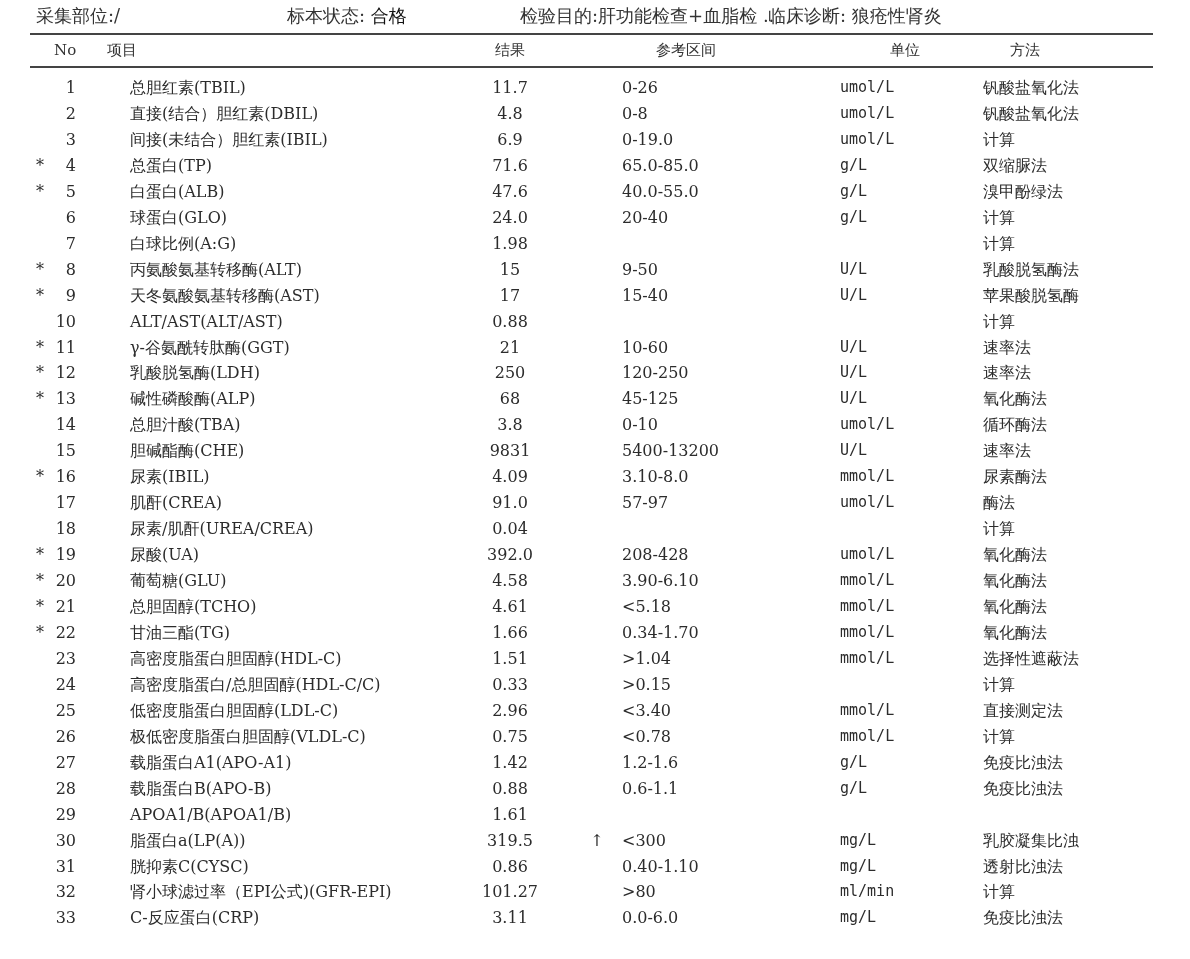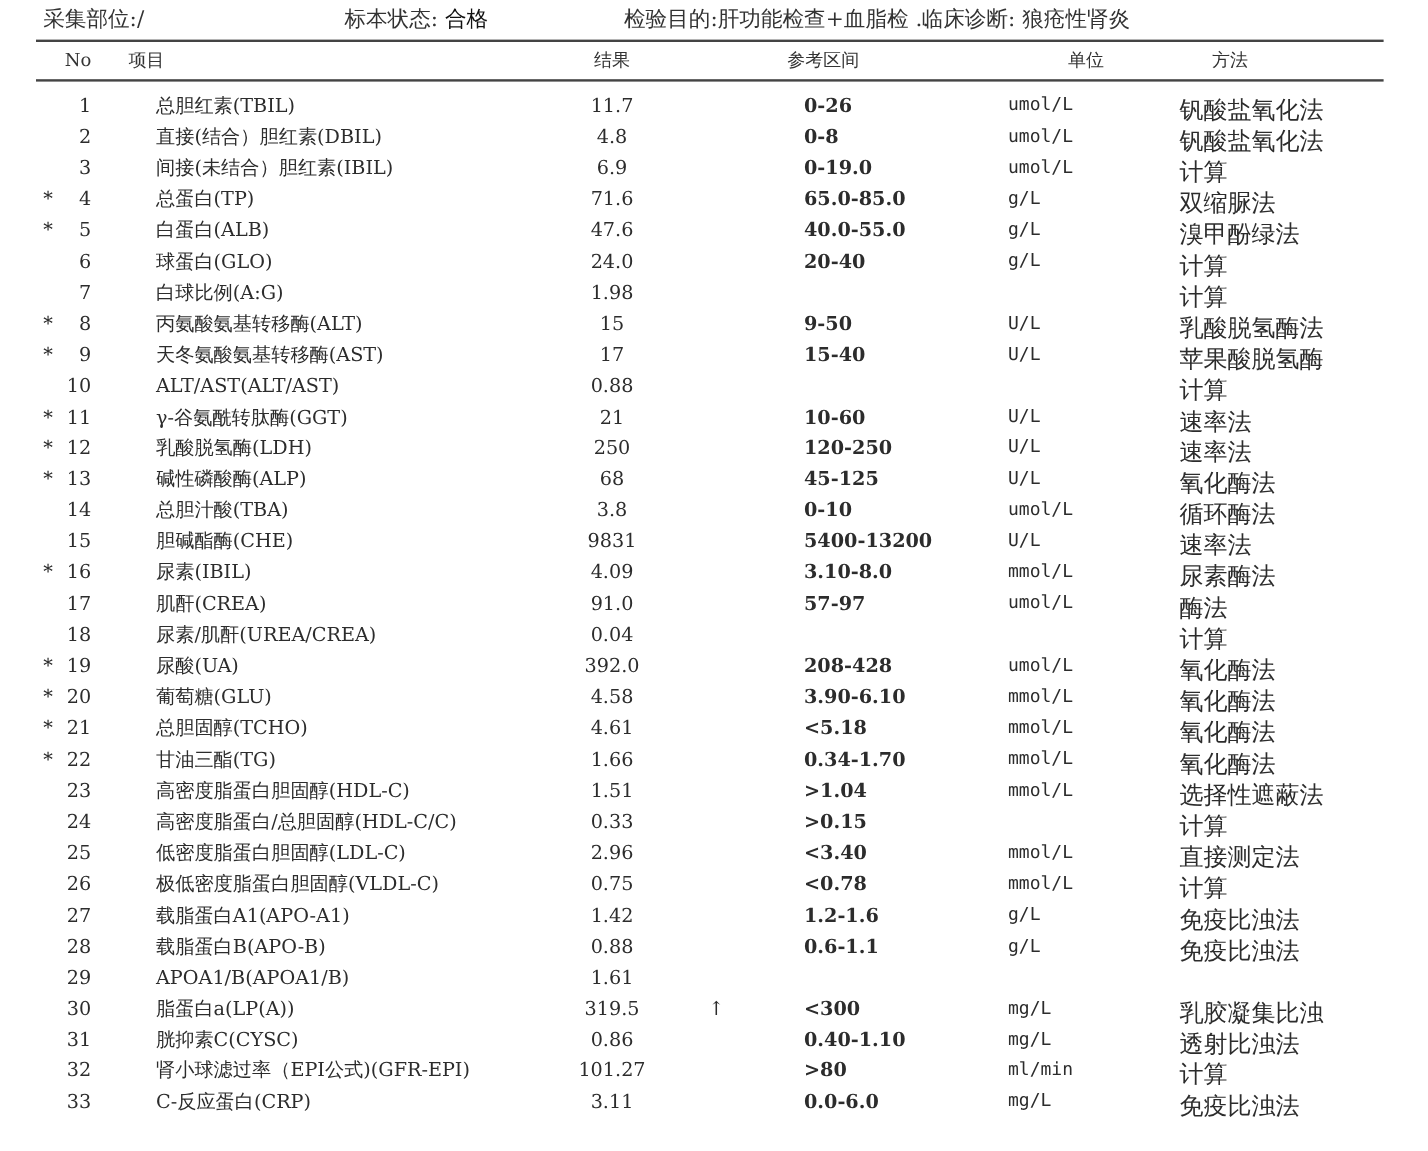--- a/index.html
+++ b/index.html
@@ -26,23 +26,23 @@
   .row {
     position: absolute; left: 0; width: 1190px; height: 26px;
     font-size: 16px; color: #2c2c2c;
   }
   .row span { position: absolute; top: 0; white-space: nowrap; }
   .c-star { left: 36px; width: 14px; text-align: left; }
   .c-no { left: 36px; width: 40px; text-align: right; }
   .c-item { left: 82px; margin-left: 48px; }
   .c-result { left: 455px; width: 110px; text-align: center; }
   .c-flag { left: 590px; width: 14px; text-align: center; }
-  .c-range { left: 670px; font-weight: bold; }
+  .c-range { left: 622px; }
   .c-unit { left: 840px; font-family: "DejaVu Sans Mono", "Liberation Mono", monospace; font-size: 15px; }
-  .c-method { left: 983px; font-size: 20px; }
+  .c-method { left: 983px; font-size: 16px; }
 </style>
 </head>
 <body>
 
 <div class="info-row">
   <span class="field" style="left:36px;">
     <span>采集部位:</span><span>/</span>
   </span>
   <span class="field" style="left:287px;">
     <span>标本状态:</span>

